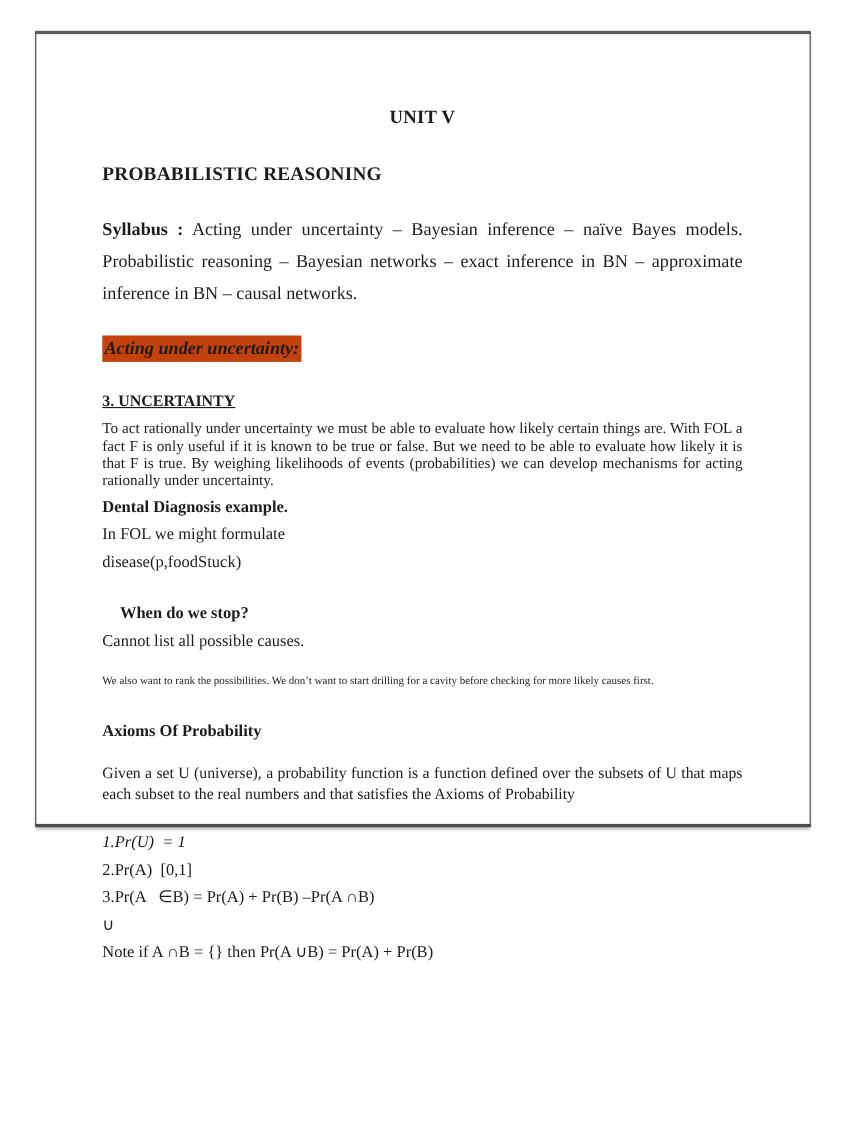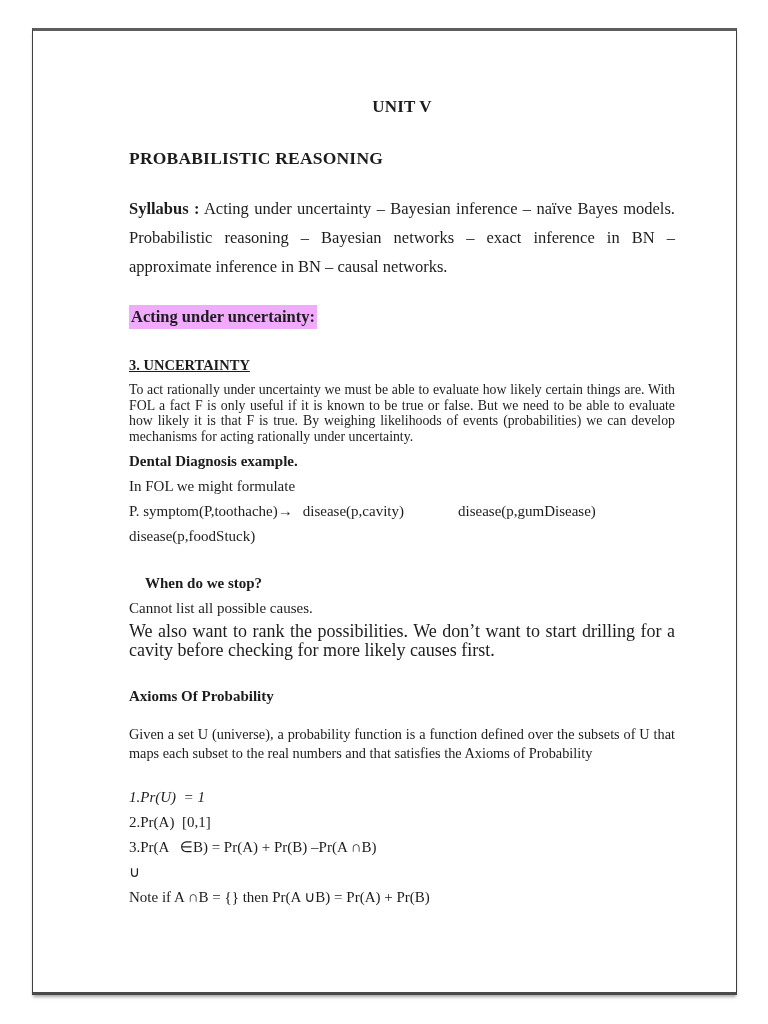--- a/index.html
+++ b/index.html
@@ -6,27 +6,27 @@
   html, body {
     width: 768px; height: 1024px;
     background: #ffffff;
     font-family: "Liberation Serif", serif;
     color: #1c1c1c;
     overflow: hidden;
   }
   .page {
     position: absolute;
     left: 32px; top: 28px;
-    width: 705px; height: 967px;
+    width: 705px; height: 724px;
     background: #ffffff;
     border: 1px solid #3f3f3f;
     border-top: 3px solid #5d5d5d;
     border-bottom: 3px solid #4a4a4a;
     box-shadow: 0 3px 3px -1px rgba(0,0,0,0.35);
-    padding: 0 61px 0 96px;
+    padding: 0 61px 0 60px;
   }
   .title-unit {
     margin-top: 66px;
     font-size: 17px; line-height: 20px;
     font-weight: bold;
     text-align: center;
     letter-spacing: 0.2px;
   }
   .title-main {
     margin-top: 31px;
@@ -67,22 +67,22 @@
   .plain-line {
     font-size: 15px; line-height: 18px;
   }
   .mt7 { margin-top: 7px; }
   .mt8 { margin-top: 8px; }
   .formula-line { font-size: 15px; line-height: 18px; white-space: pre; }
   .formula-line .gap-small { margin-left: 10px; }
   .formula-line .gap-big { margin-left: 54px; }
   .stop-heading { margin-top: 29px; margin-left: 16px; }
   .rank-para {
-    margin-top: 5px;
-    font-size: 18px; line-height: 19px;
+    margin-top: 18px;
+    font-size: 10px; line-height: 19px;
     text-align: justify;
   }
   .axioms-heading { margin-top: 27px; }
   .given-para {
     margin-top: 20px;
     font-size: 14.3px; line-height: 19px;
     text-align: justify;
   }
   .axiom-line {
     margin-top: 8.5px;
@@ -96,32 +96,31 @@
 
 <div class="page">
 
   <div class="title-unit">UNIT V</div>
 
   <div class="title-main">PROBABILISTIC REASONING</div>
 
   <p class="syllabus"><span class="syl-label">Syllabus :</span><span> Acting under uncertainty – Bayesian inference – naïve Bayes models. Probabilistic reasoning – Bayesian networks – exact inference in BN – approximate inference in BN – causal networks.</span></p>
 
   <div class="highlight-wrap">
-    <span class="highlight-heading" style="background: #f0abfc;">Acting under uncertainty:</span>
+    <span class="highlight-heading" style="background: #c2410c; font-style: italic;">Acting under uncertainty:</span>
   </div>
 
   <div class="section-heading">3. UNCERTAINTY</div>
 
   <p class="tight-para">To act rationally under uncertainty we must be able to evaluate how likely certain things are. With FOL a fact F is only useful if it is known to be true or false. But we need to be able to evaluate how likely it is that F is true. By weighing likelihoods of events (probabilities) we can develop mechanisms for acting rationally under uncertainty.</p>
 
   <div class="sub-heading mt8">Dental Diagnosis example.</div>
 
   <div class="plain-line mt7">In FOL we might formulate</div>
 
-  <div class="formula-line mt7"><span>P. symptom(P,toothache)→</span><span class="gap-small">disease(p,cavity)</span><span class="gap-big">disease(p,gumDisease)</span></div>
 
   <div class="formula-line mt7"><span>disease(p,foodStuck)</span></div>
 
   <div class="sub-heading stop-heading">When do we stop?</div>
 
   <div class="plain-line mt7">Cannot list all possible causes.</div>
 
   <p class="rank-para">We also want to rank the possibilities. We don’t want to start drilling for a cavity before checking for more likely causes first.</p>
 
   <div class="sub-heading axioms-heading">Axioms Of Probability</div>

